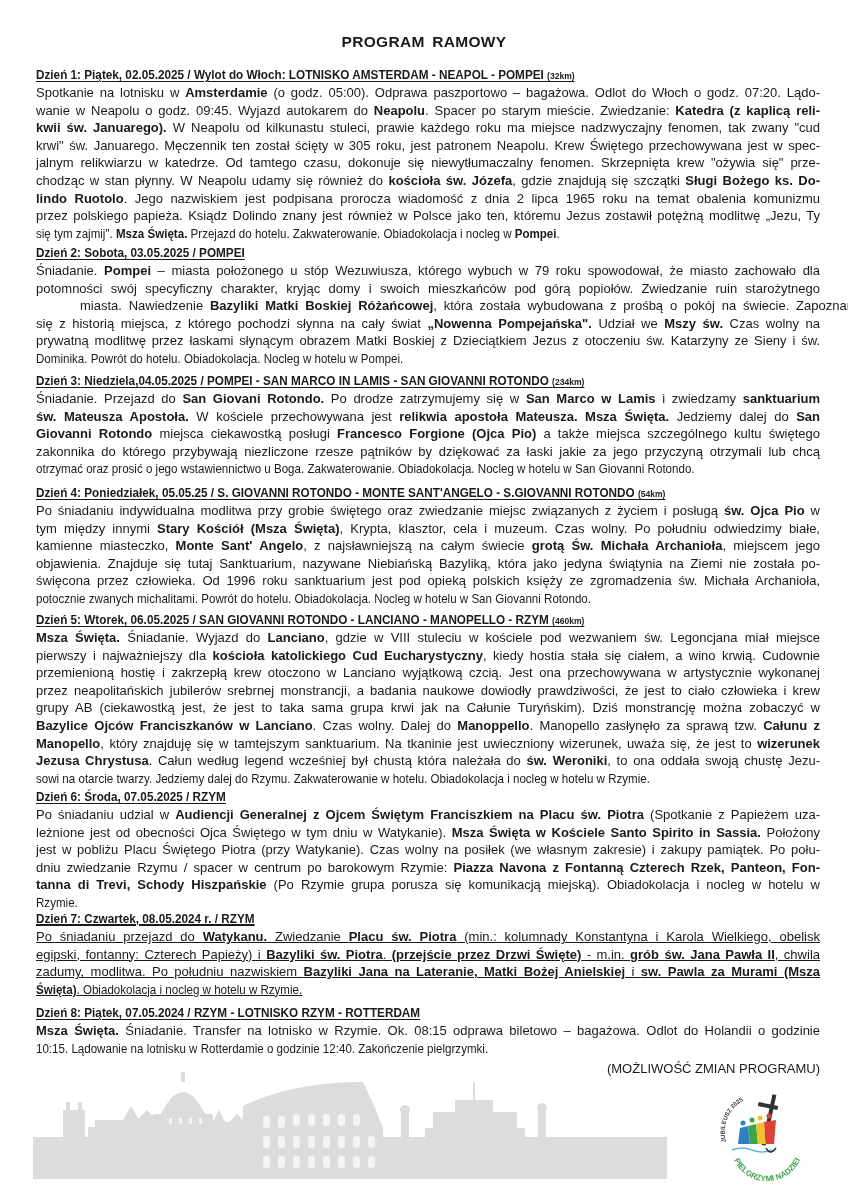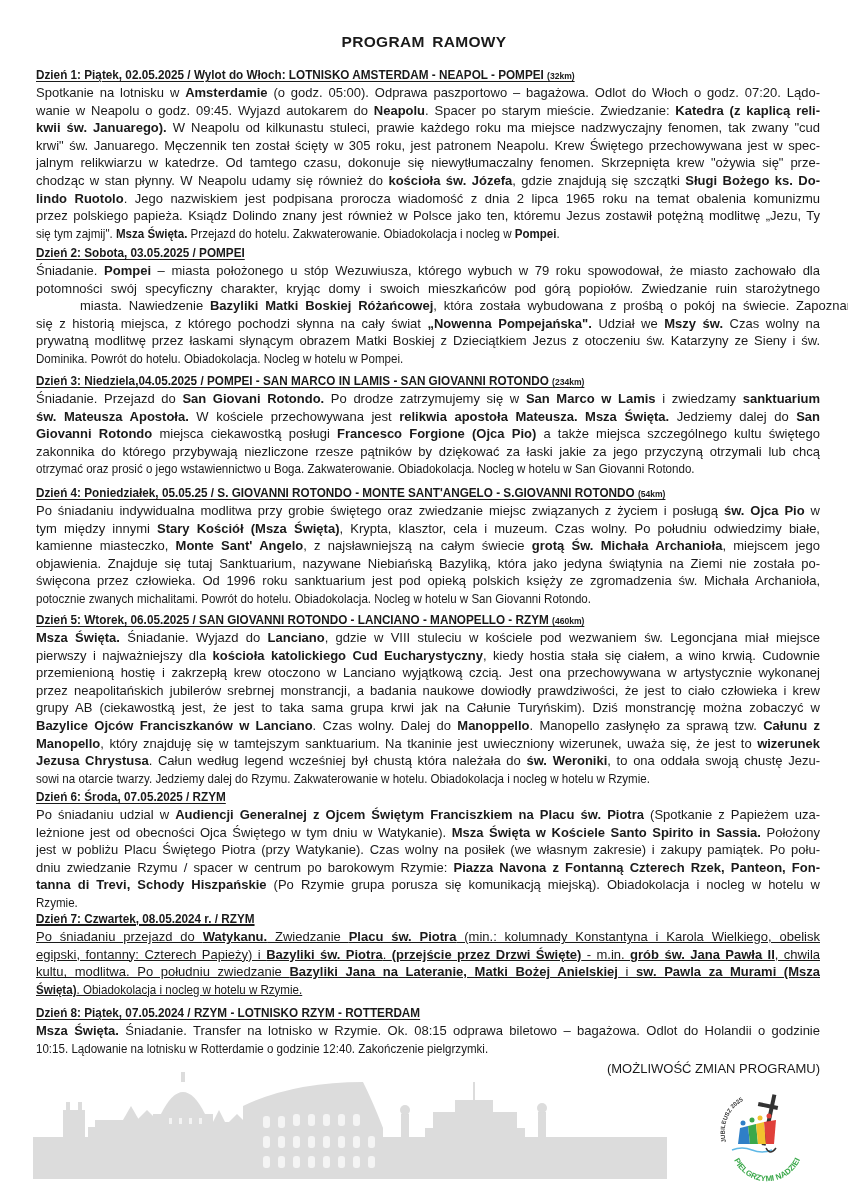--- a/index.html
+++ b/index.html
@@ -82,21 +82,21 @@
       <div class="line just" style="white-space: normal; text-align: justify; text-align-last: justify; width: 784px;"><span>leżnione jest od obecności Ojca Świętego w tym dniu w Watykanie). </span><b>Msza Święta w Kościele Santo Spirito in Sassia.</b><span> Położony</span></div>
       <div class="line just" style="white-space: normal; text-align: justify; text-align-last: justify; width: 784px;"><span>jest w pobliżu Placu Świętego Piotra (przy Watykanie).  Czas wolny na posiłek (we własnym zakresie) i zakupy pamiątek. Po połu-</span></div>
       <div class="line just" style="white-space: normal; text-align: justify; text-align-last: justify; width: 784px;"><span>dniu zwiedzanie Rzymu / spacer w centrum po barokowym Rzymie: </span><b>Piazza Navona z Fontanną Czterech Rzek, Panteon, Fon-</b></div>
       <div class="line just" style="white-space: normal; text-align: justify; text-align-last: justify; width: 784px;"><b>tanna di Trevi, Schody Hiszpańskie</b><span> (Po Rzymie grupa porusza się komunikacją miejską). Obiadokolacja i nocleg w hotelu w</span></div>
       <div class="line" style="width: max-content; transform: scaleX(0.89);"><span>Rzymie.</span></div>
     </div>
     <div class="section" style="top: 910px; text-decoration: underline;">
       <div class="hdr" style="width: max-content; transform: scaleX(0.89);"><span class="u">Dzień 7: Czwartek, 08.05.2024 r. / RZYM</span></div>
       <div class="line just" style="white-space: normal; text-align: justify; text-align-last: justify; width: 784px;"><span>Po śniadaniu przejazd do </span><b>Watykanu.</b><span> Zwiedzanie </span><b>Placu św. Piotra</b><span> (min.: kolumnady Konstantyna i Karola Wielkiego, obelisk</span></div>
       <div class="line just" style="white-space: normal; text-align: justify; text-align-last: justify; width: 784px;"><span>egipski, fontanny: Czterech Papieży) i </span><b>Bazyliki św. Piotra</b><span>. </span><b>(przejście przez Drzwi Święte)</b><span> - m.in. </span><b>grób św. Jana Pawła II</b><span>, chwila</span></div>
-      <div class="line just" style="white-space: normal; text-align: justify; text-align-last: justify; width: 784px;"><span>kultu, modlitwa. Po południu zwiedzanie </span><b>Bazyliki Jana na Lateranie, Matki Bożej Anielskiej</b><span> i </span><b>sw. Pawla za Murami (Msza</b></div>
+      <div class="line just" style="white-space: normal; text-align: justify; text-align-last: justify; width: 784px;"><span>zadumy, modlitwa. Po południu nazwiskiem </span><b>Bazyliki Jana na Lateranie, Matki Bożej Anielskiej</b><span> i </span><b>sw. Pawla za Murami (Msza</b></div>
       <div class="line" style="width: max-content; transform: scaleX(0.89);"><b>Święta)</b><span>. Obiadokolacja i nocleg w hotelu w Rzymie.</span></div>
     </div>
     <div class="section" style="top: 1004px;">
       <div class="hdr" style="width: max-content; transform: scaleX(0.89);"><span class="u">Dzień 8: Piątek, 07.05.2024 / RZYM - LOTNISKO RZYM - ROTTERDAM</span></div>
       <div class="line just" style="white-space: normal; text-align: justify; text-align-last: justify; width: 784px;"><b>Msza Święta.</b><span> Śniadanie. Transfer na lotnisko w Rzymie. Ok. 08:15 odprawa biletowo – bagażowa. Odlot do Holandii o godzinie</span></div>
       <div class="line" style="width: max-content; transform: scaleX(0.89);"><span>10:15. Lądowanie na lotnisku w Rotterdamie o godzinie 12:40. Zakończenie pielgrzymki.</span></div>
     </div>
   </div>
 
 <div class="note">(MOŻLIWOŚĆ ZMIAN PROGRAMU)</div>

